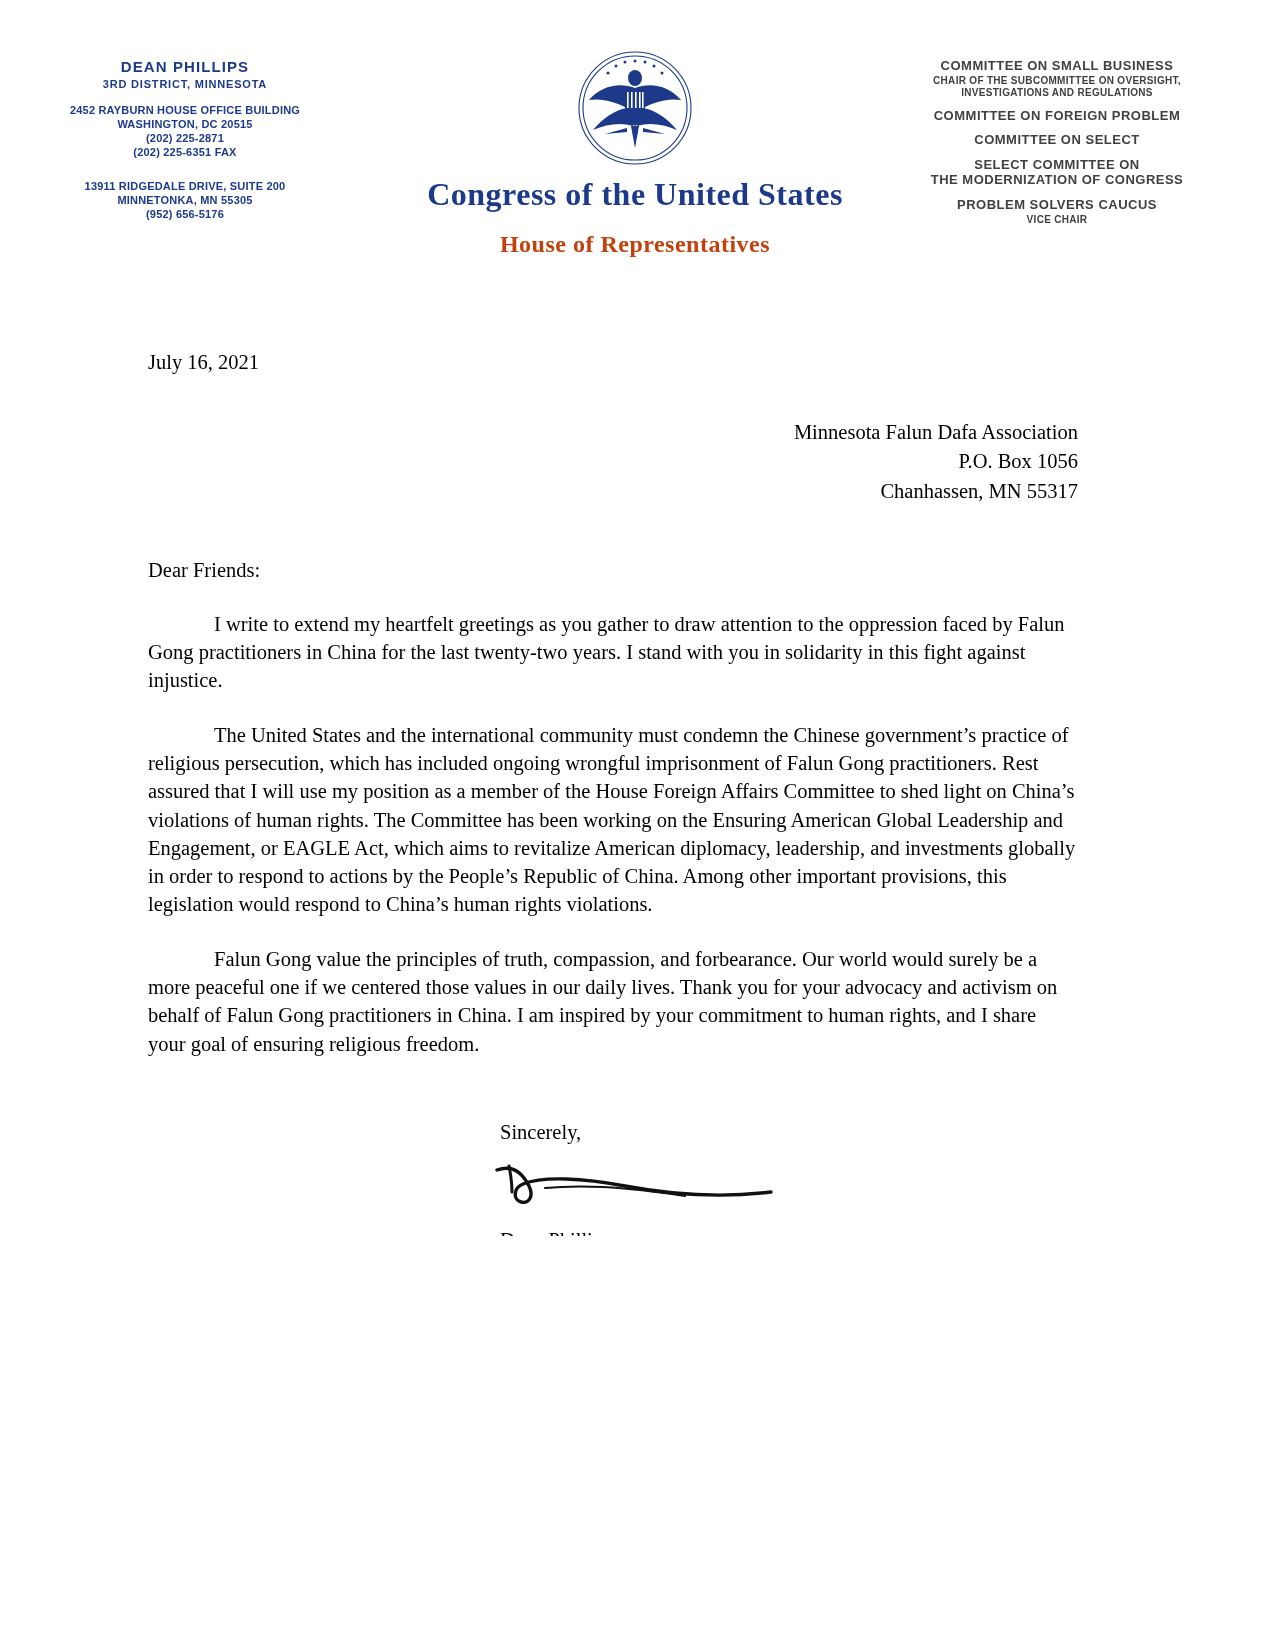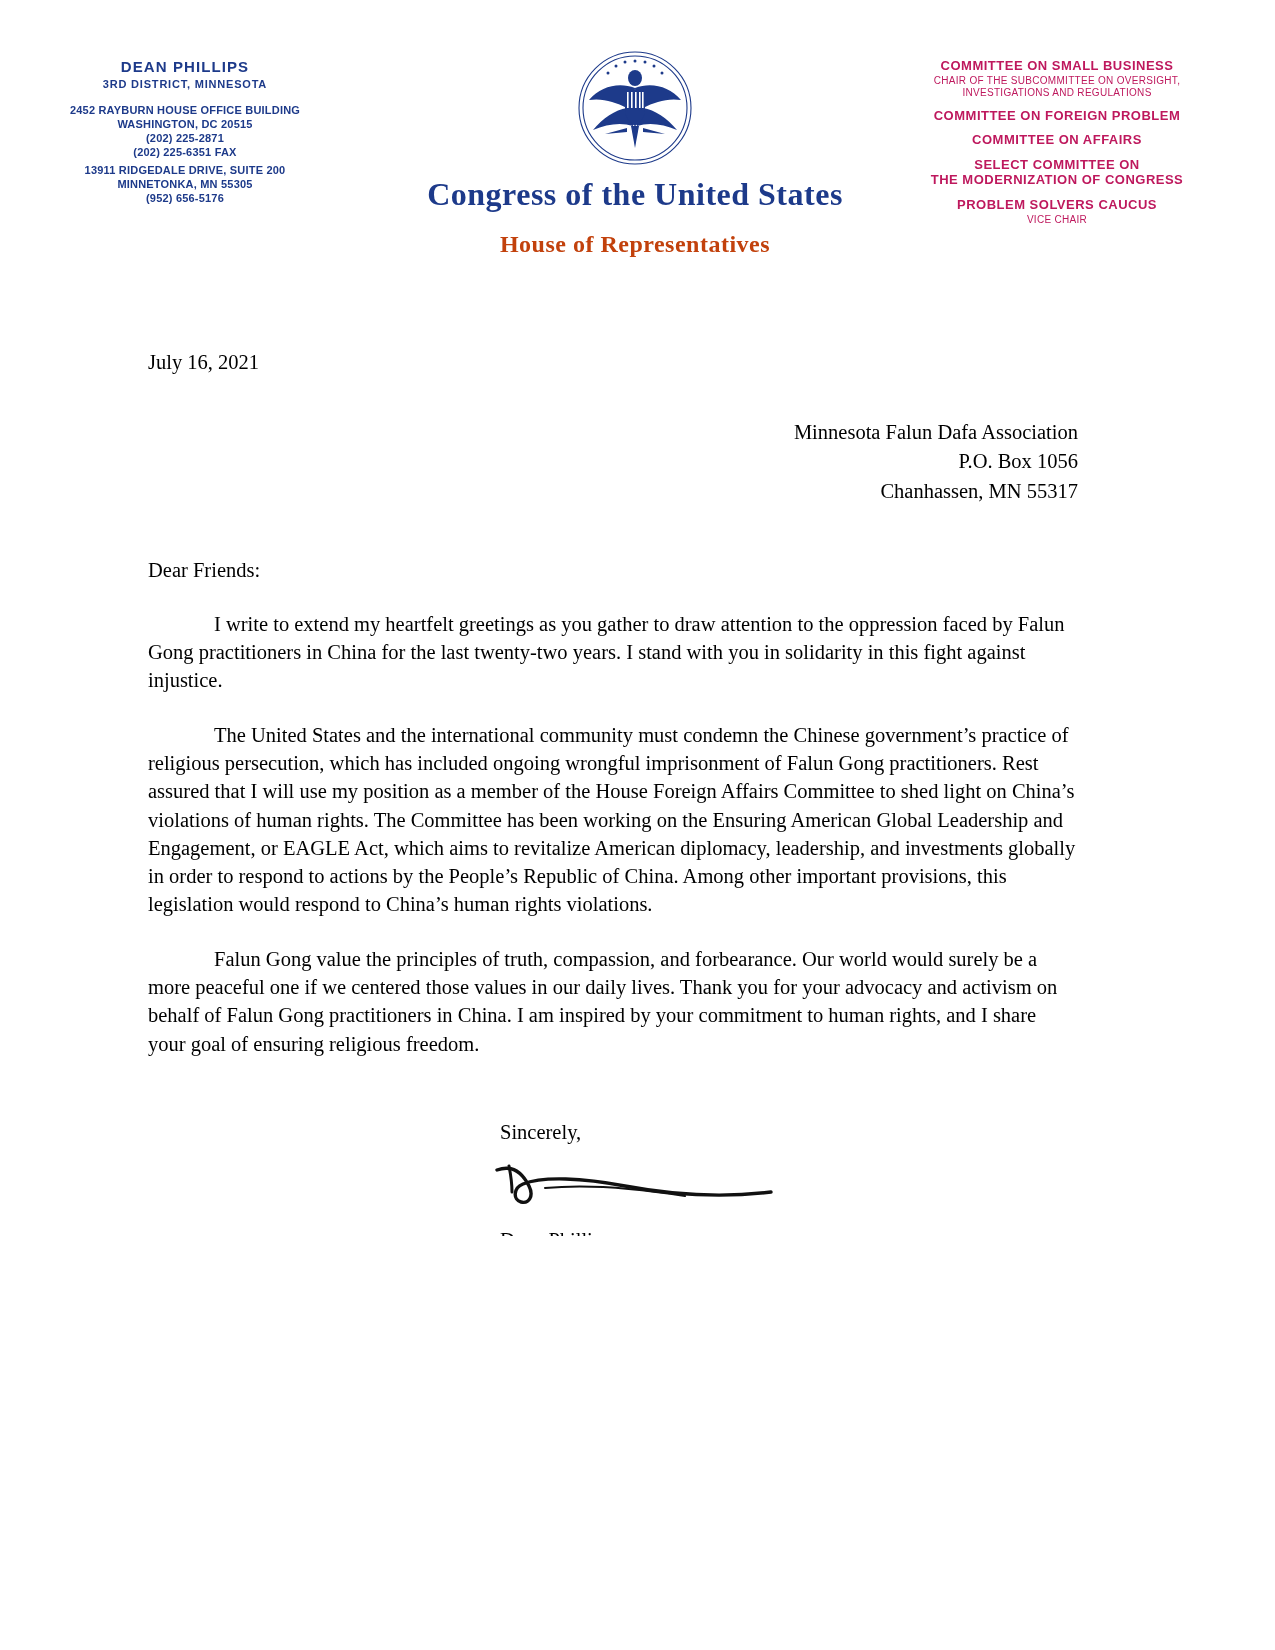--- a/index.html
+++ b/index.html
@@ -51,21 +51,21 @@
     font-weight: bold;
     letter-spacing: 0.2px;
     line-height: 1.27;
     margin-top: 14px;
   }
   .lh-left .addr2 {
     font-size: 11px;
     font-weight: bold;
     letter-spacing: 0.2px;
     line-height: 1.27;
-    margin-top: 4px;
+    margin-top: 20px;
   }
 
   .lh-center {
     position: absolute;
     left: 400px;
     top: 0;
     width: 470px;
     text-align: center;
   }
   .seal {
@@ -90,31 +90,31 @@
     margin-top: 18px;
   }
 
   .lh-right {
     position: absolute;
     right: 28px;
     top: 10px;
     width: 380px;
     text-align: center;
     font-family: "Liberation Sans", sans-serif;
-    color: #be185d;
+    color: #404040;
   }
   .lh-right .c-main {
     font-size: 13px;
     font-weight: bold;
     letter-spacing: 0.5px;
     line-height: 1.2;
   }
   .lh-right .c-sub {
     font-size: 10px;
-    font-weight: normal;
+    font-weight: bold;
     letter-spacing: 0.3px;
     line-height: 1.2;
     margin-top: 1px;
   }
   .lh-right .blk { margin-top: 9px; }
   .lh-right .blk:first-child { margin-top: 0; }
 
   
   .letter-body {
     position: absolute;
@@ -219,21 +219,21 @@
     <div class="lh-right">
       <div class="blk">
         <div class="c-main">COMMITTEE ON SMALL BUSINESS</div>
         <div class="c-sub" style="white-space: pre-line;">CHAIR OF THE SUBCOMMITTEE ON OVERSIGHT,
 INVESTIGATIONS AND REGULATIONS</div>
       </div>
       <div class="blk">
         <div class="c-main">COMMITTEE ON FOREIGN PROBLEM</div>
       </div>
       <div class="blk">
-        <div class="c-main">COMMITTEE ON AFFAIRS</div>
+        <div class="c-main">COMMITTEE ON SELECT</div>
       </div>
       <div class="blk">
         <div class="c-main" style="white-space: pre-line;">SELECT COMMITTEE ON
 THE MODERNIZATION OF CONGRESS</div>
       </div>
       <div class="blk">
         <div class="c-main">PROBLEM SOLVERS CAUCUS</div>
         <div class="c-sub">VICE CHAIR</div>
       </div>
     </div>

